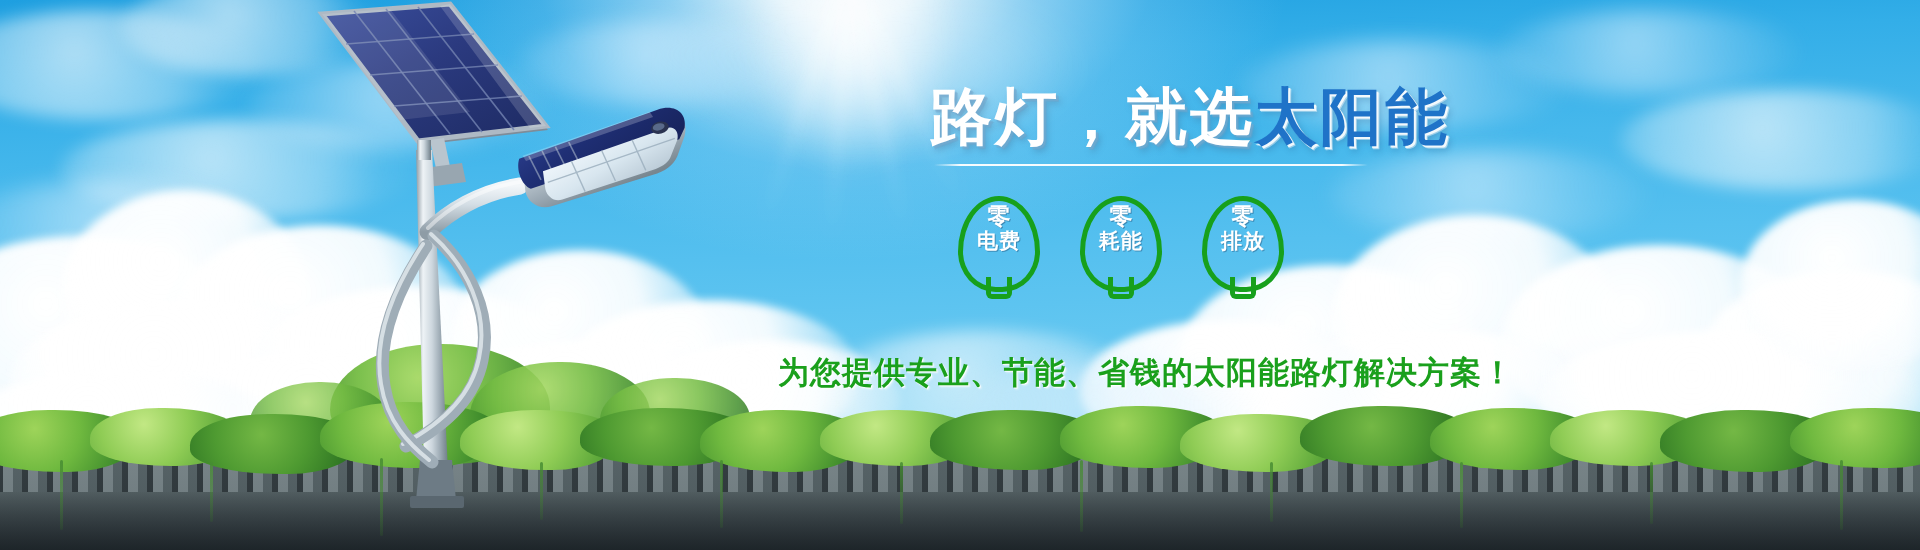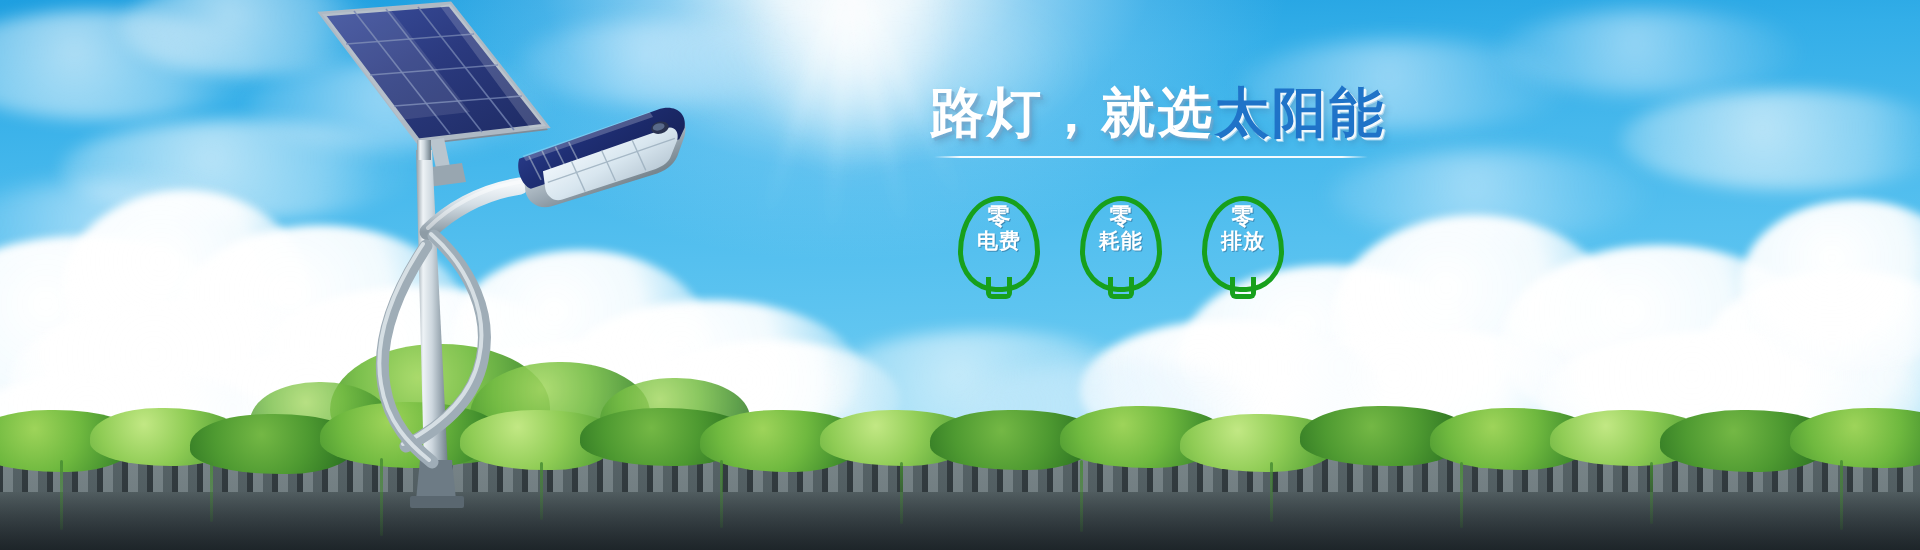--- a/index.html
+++ b/index.html
@@ -166,21 +166,21 @@
   .lamp { position: absolute; left: 0; top: 0; width: 1920px; height: 550px; pointer-events: none; }
 
   
   .copy {
     position: absolute;
     left: 930px;
     top: 86px;
     width: 620px;
   }
   .headline {
-    font-size: 54px;
+    font-size: 62px;
     font-weight: 700;
     letter-spacing: 3px;
     line-height: 1.0;
     white-space: nowrap;
     color: #ffffff;
     text-shadow:
        2px 2px 0 rgba(120,170,205,0.55),
        3px 3px 0 rgba(110,162,200,0.40),
        4px 5px 6px rgba(60,110,150,0.35);
   }
@@ -518,14 +518,15 @@
       <div class="bulb"></div>
       <div class="badge-inner">
         <div class="badge-zero">零</div>
         <div class="badge-word">排放</div>
       </div>
     </div>
 
 
   </div>
 
+  <div class="tagline">为您提供专业、节能、省钱的太阳能路灯解决方案！</div>
 
 </div>
 
 </body></html>

